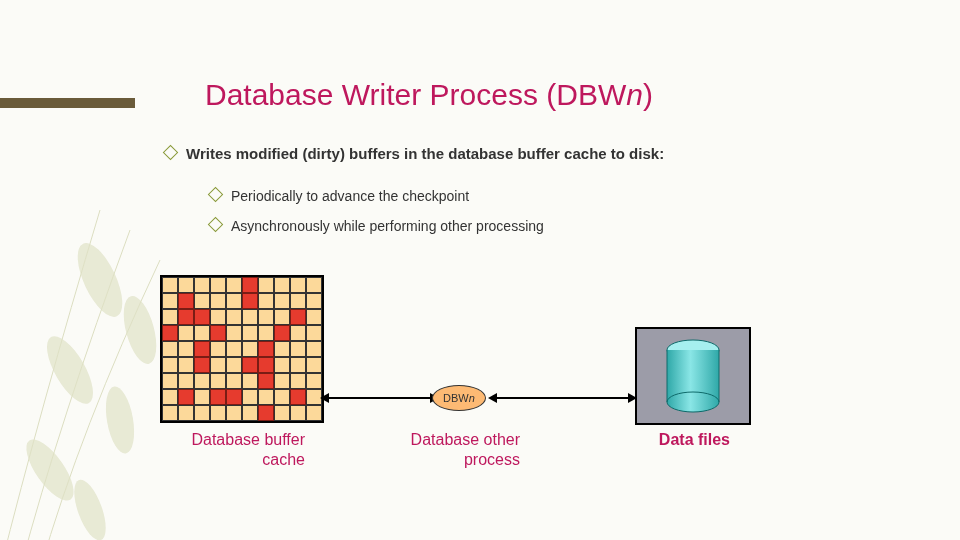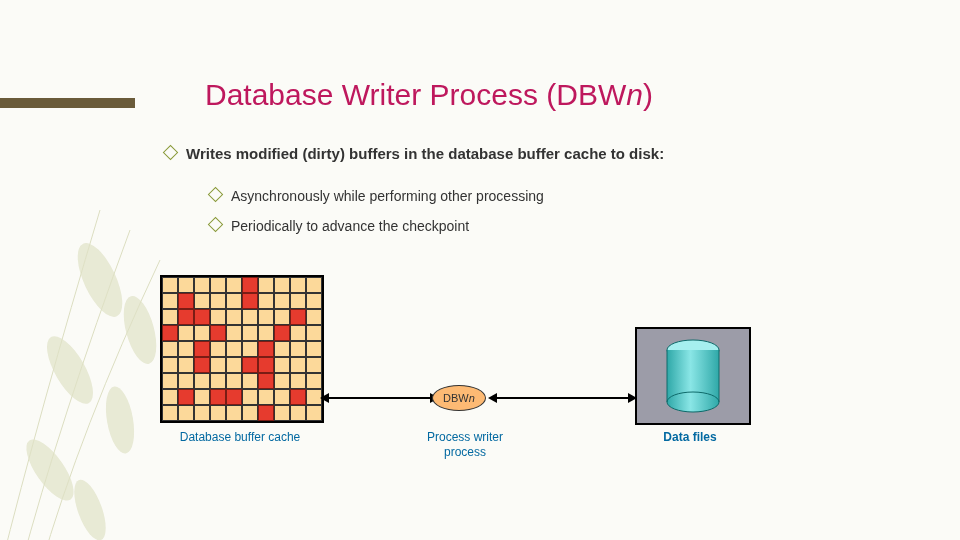--- a/index.html
+++ b/index.html
@@ -130,24 +130,24 @@
     width: 112px;
     height: 94px;
     border: 2px solid #000;
     background: #9c9ca8;
     display: flex;
     align-items: center;
     justify-content: center;
   }
   .label {
     position: absolute;
-    font-size: 12px;
-    text-align: center;
+    font-size: 16px;
+    text-align: right;
     line-height: 1.25;
-    color: #0369a1;
+    color: #be185d;
   }
   .label.l1 { left: 15px;  top: 155px; width: 130px; }
   .label.l2 { left: 250px; top: 155px; width: 110px; }
   .label.l3 { left: 490px; top: 155px; width: 80px; font-weight: bold; }
 </style>
 </head>
 <body>
 
 <div class="accent-bar"></div>
 
@@ -169,24 +169,24 @@
 
 <div class="title">
   <span>Database Writer Process (DBW</span><span class="n">n</span><span>)</span>
 </div>
 
 <div class="bullets">
   <div class="bullet-1">
     <span class="diamond"></span><span>Writes modified (dirty) buffers in the database buffer cache to disk:</span>
   </div>
   <div class="bullet-2">
+    <span class="diamond"></span><span>Periodically to advance the checkpoint</span>
+  </div>
+  <div class="bullet-2">
     <span class="diamond"></span><span>Asynchronously while performing other processing</span>
-  </div>
-  <div class="bullet-2">
-    <span class="diamond"></span><span>Periodically to advance the checkpoint</span>
   </div>
 </div>
 
 <div class="diagram">
 
   <div class="grid-box" id="grid">
       <div class="cell"></div>
       <div class="cell"></div>
       <div class="cell"></div>
       <div class="cell"></div>
@@ -294,15 +294,15 @@
         </linearGradient>
       </defs>
       <ellipse cx="30" cy="11" rx="26" ry="10" fill="#a6efef" stroke="#0e6a6a"></ellipse>
       <rect x="4" y="11" width="52" height="52" fill="url(#cylg)"></rect>
       <ellipse cx="30" cy="63" rx="26" ry="10" fill="url(#cylg)" stroke="#0e6a6a"></ellipse>
       <path d="M4 11 v52 M56 11 v52" stroke="#0e6a6a" stroke-width="1" fill="none"></path>
     </svg>
   </div>
 
   <div class="label l1">Database buffer cache</div>
-  <div class="label l2">Process writer process</div>
+  <div class="label l2">Database other process</div>
   <div class="label l3">Data files</div>
 </div>
 
 </body></html>

